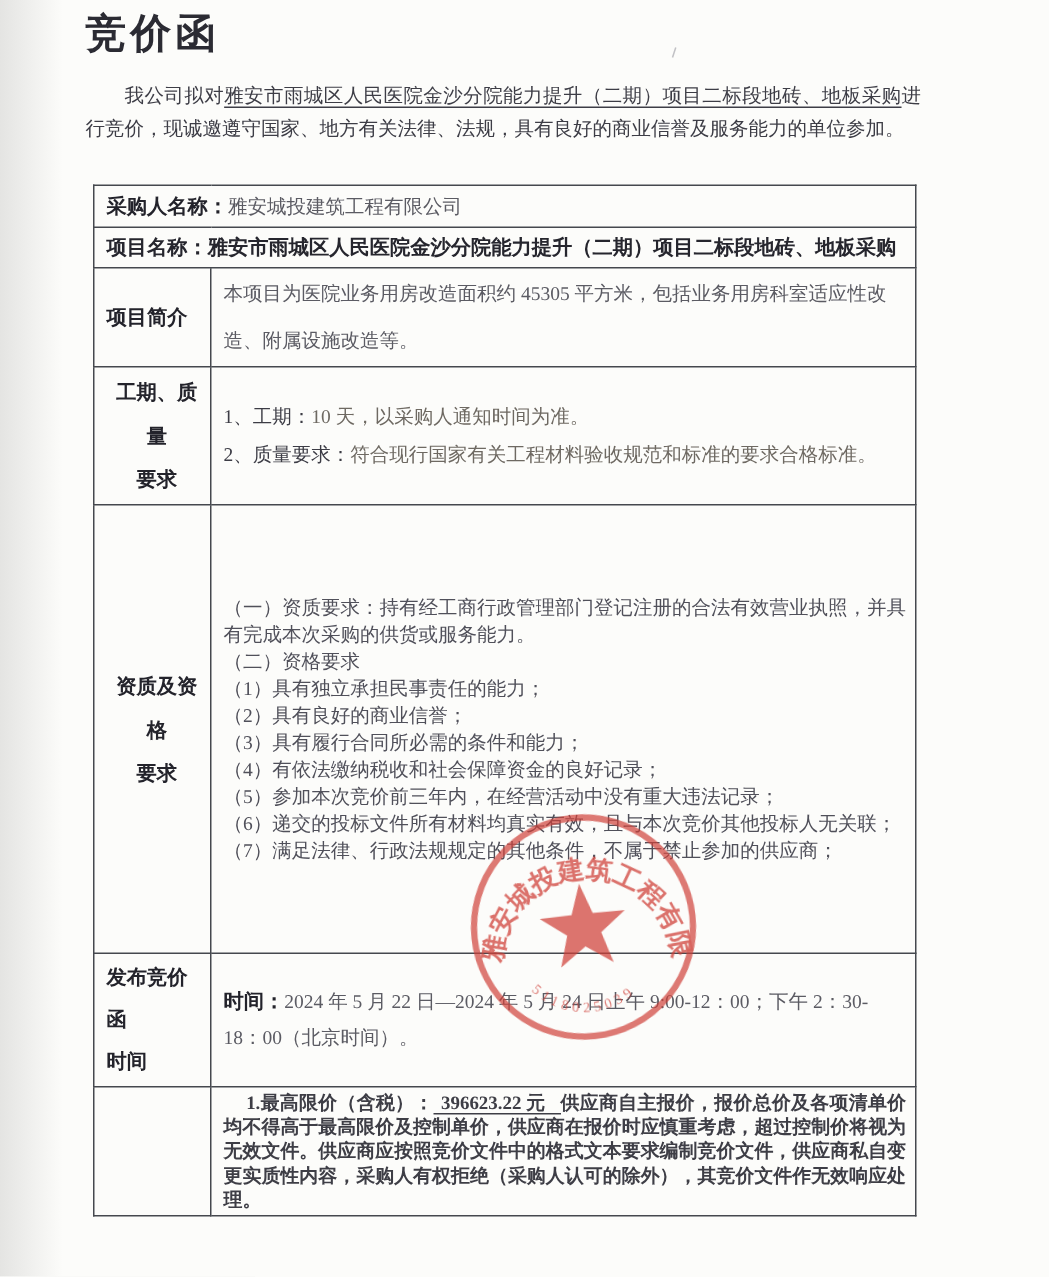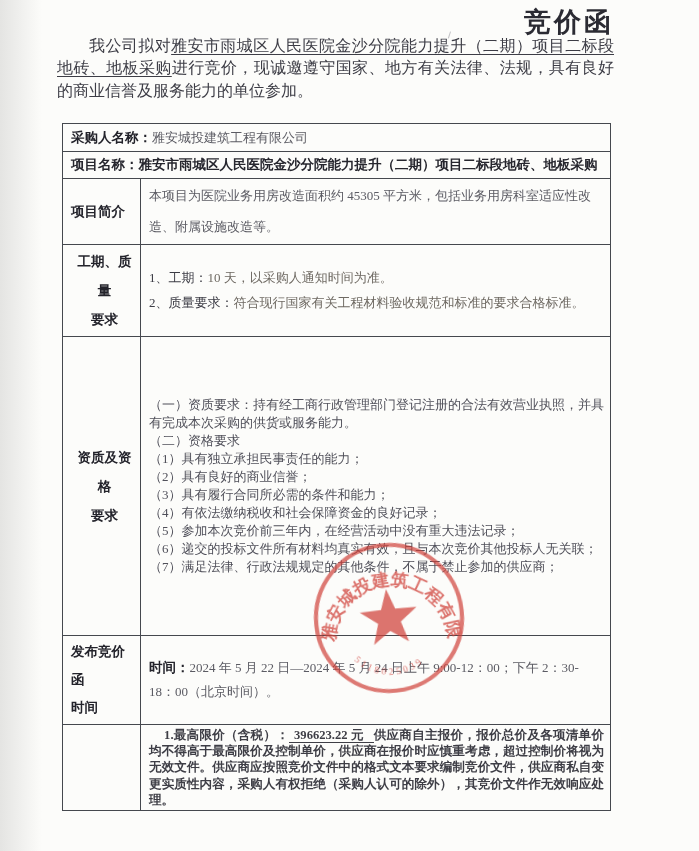--- a/index.html
+++ b/index.html
@@ -13,26 +13,26 @@
     position:absolute;left:0;top:0;width:699px;height:851px;
     background:#fcfcfa;
   }
   .scan-shade{
     position:absolute;left:0;top:0;width:42px;height:851px;
     background:linear-gradient(90deg,rgba(120,120,118,0.18),rgba(120,120,118,0.0));
     pointer-events:none;
   }
   .doc-title{
     position:absolute;left:57px;top:4px;width:557px;
-    text-align:right;font-size:27px;font-weight:bold;color:#2b2b33;
+    text-align:left;font-size:27px;font-weight:bold;color:#2b2b33;
     letter-spacing:3px;
   }
   .intro{
-    position:absolute;left:57px;top:35px;width:557px;
-    font-size:16px;line-height:22.3px;color:#3d3d46;
+    position:absolute;left:57px;top:53px;width:557px;
+    font-size:13px;line-height:22.3px;color:#3d3d46;
     text-indent:2em;text-align:justify;
   }
   .intro .u{text-decoration:underline;text-underline-offset:3px;}
   .speck{position:absolute;left:446px;top:31px;width:3px;height:7px;
     border-right:1.5px solid #9a9aa0;transform:rotate(18deg);opacity:.6;}
 
   table.bid{
     position:absolute;left:62px;top:123px;
     border-collapse:collapse;table-layout:fixed;
     width:548px;

